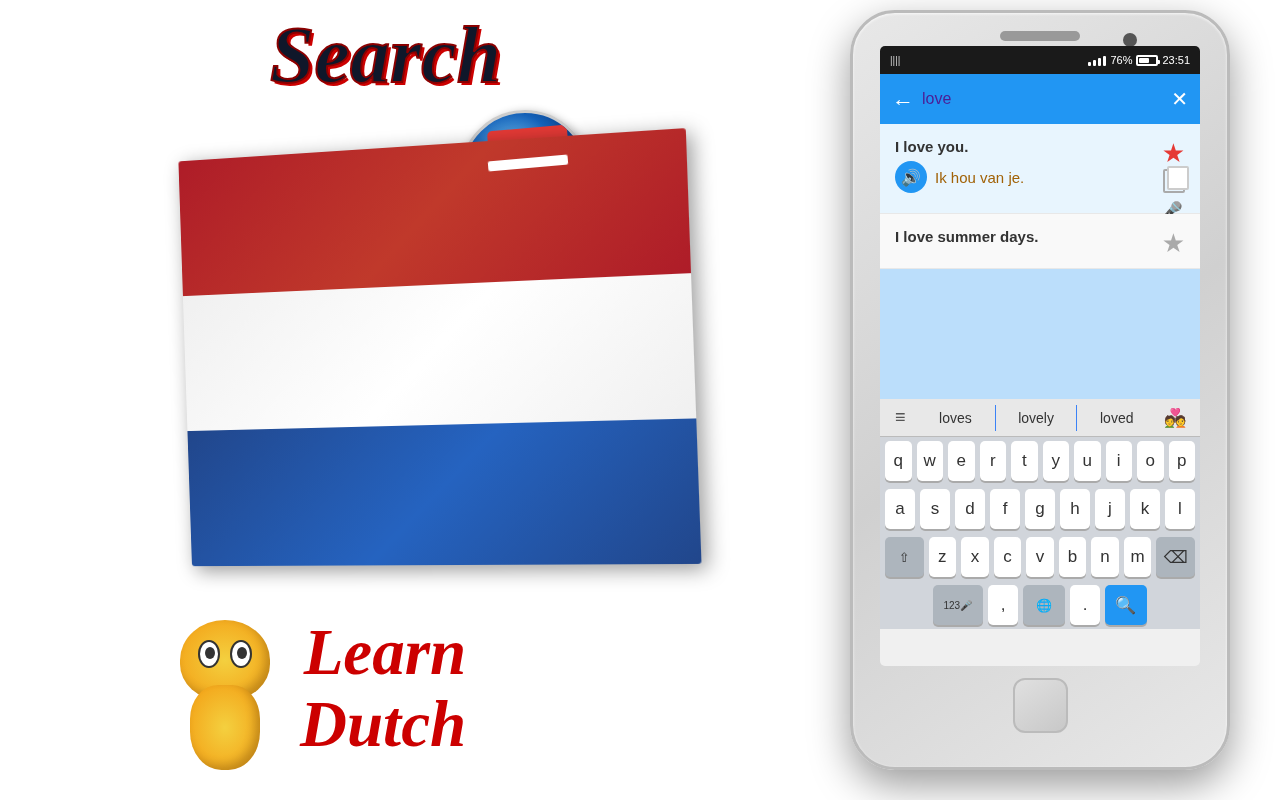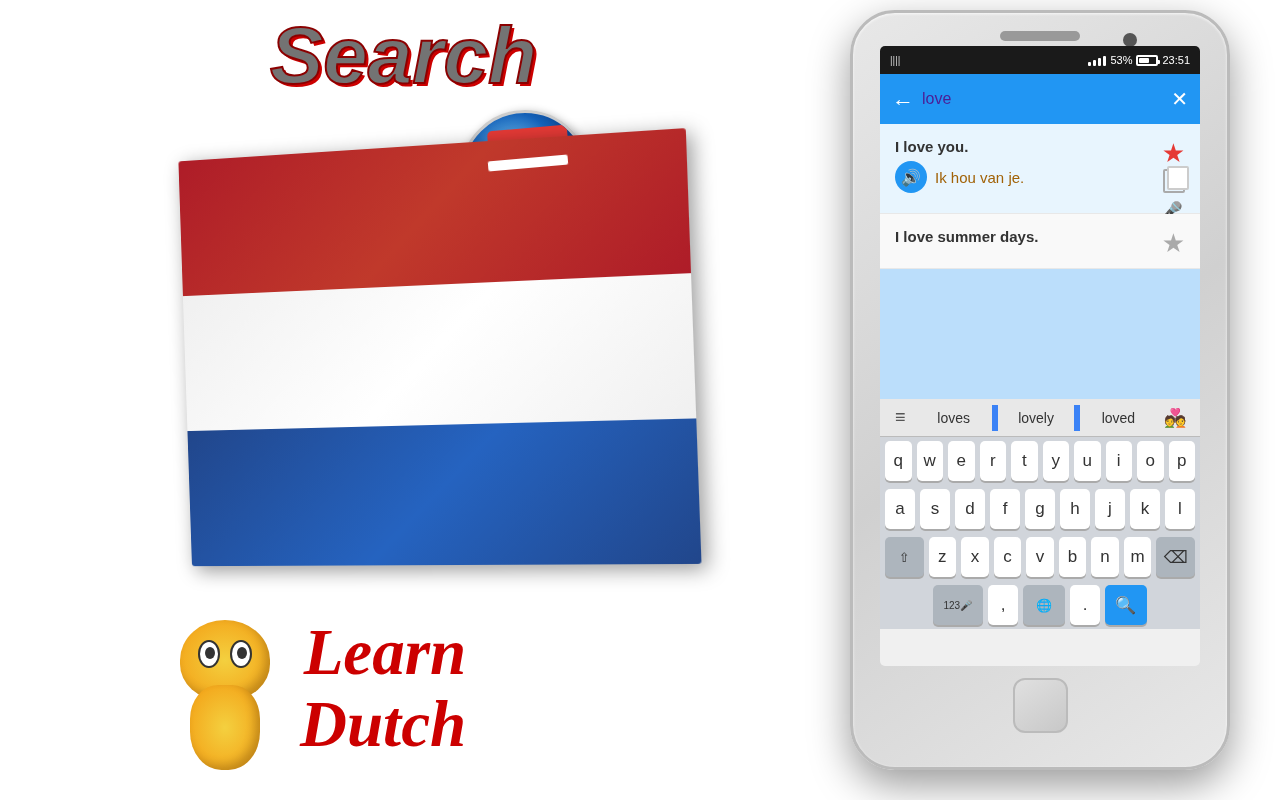--- a/index.html
+++ b/index.html
@@ -20,23 +20,23 @@
       width: 710px;
       height: 800px;
     }
 
     .search-title {
       position: absolute;
       top: 10px;
       left: 270px;
       font-size: 80px;
       font-weight: 900;
-      color: #737373;
+      color: #0f172a;
       font-style: italic;
-      font-family: Liberation Sans, sans-serif;
+      font-family: Liberation Serif, serif;
       text-shadow: 3px 3px 0 #cc0000;
       -webkit-text-stroke: 2px darkred;
     }
 
     
     .globe-container {
       position: absolute;
       top: 110px;
       left: 460px;
       width: 230px;
@@ -490,21 +490,21 @@
       padding: 0 10px;
       cursor: pointer;
     }
     .suggestion {
       flex: 1;
       text-align: center;
       font-size: 14px;
       color: #333;
       cursor: pointer;
       padding: 5px 0;
-      border-right: 6px solid #3b82f6;
+      border-right: 1px solid #3b82f6;
     }
     .suggestion:last-of-type { border-right: none; }
     .emoji-btn {
       padding: 0 8px;
       font-size: 18px;
       cursor: pointer;
     }
 
     .keyboard-row {
       display: flex;
@@ -620,21 +620,21 @@
 
       <div class="status-bar">
         <span class="status-left">||||</span>
         <div class="status-right">
           <div class="signal-bars">
             <div class="signal-bar" style="height:4px"></div>
             <div class="signal-bar" style="height:6px"></div>
             <div class="signal-bar" style="height:8px"></div>
             <div class="signal-bar" style="height:10px"></div>
           </div>
-          <span>53%</span>
+          <span>76%</span>
           <div class="battery-indicator">
             <div class="battery-fill"></div>
           </div>
           <span>23:51</span>
         </div>
       </div>
 
       <div class="search-bar">
         <span class="search-back-btn">←</span>
         <input class="search-input-field" type="text" value="love" style="">

